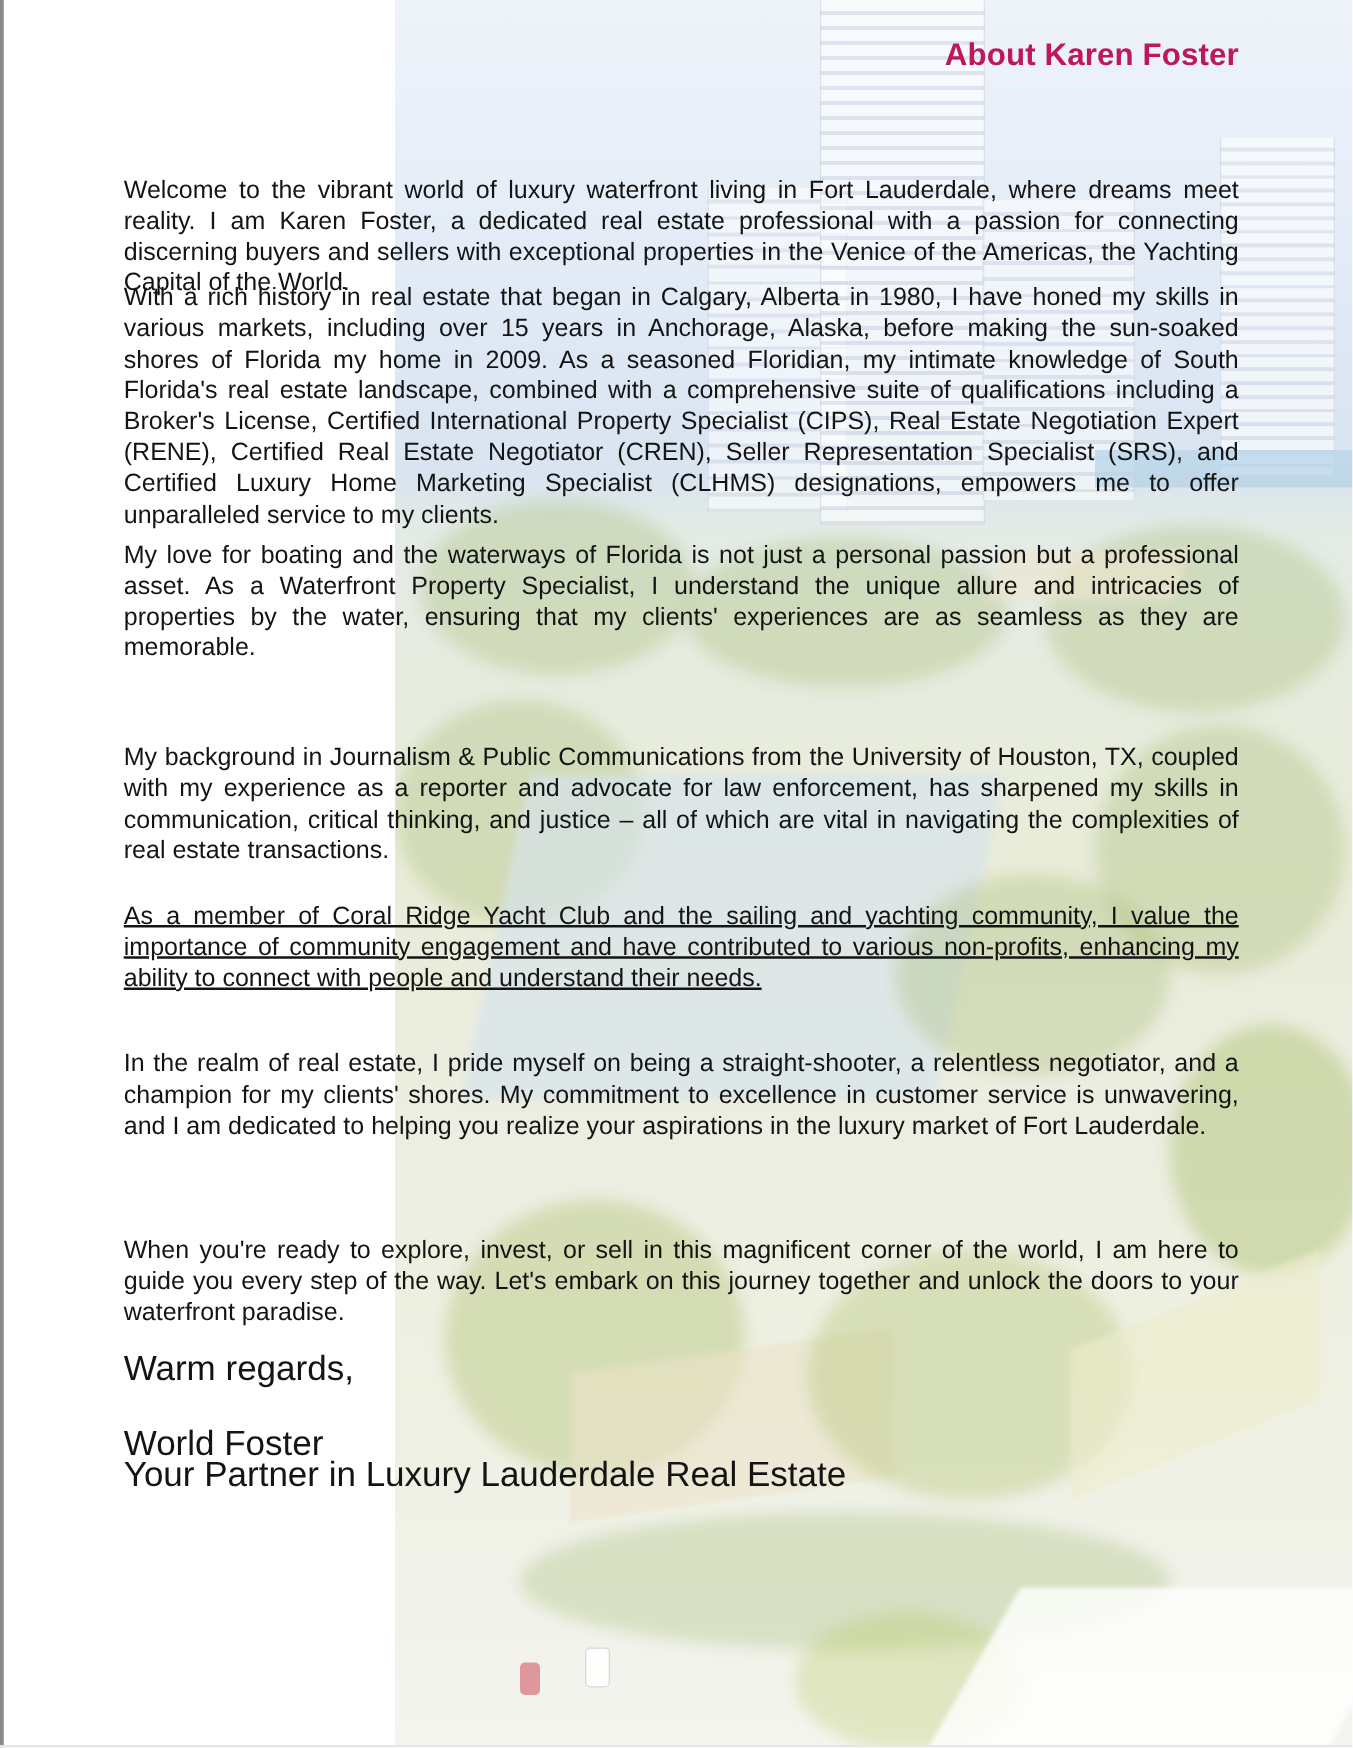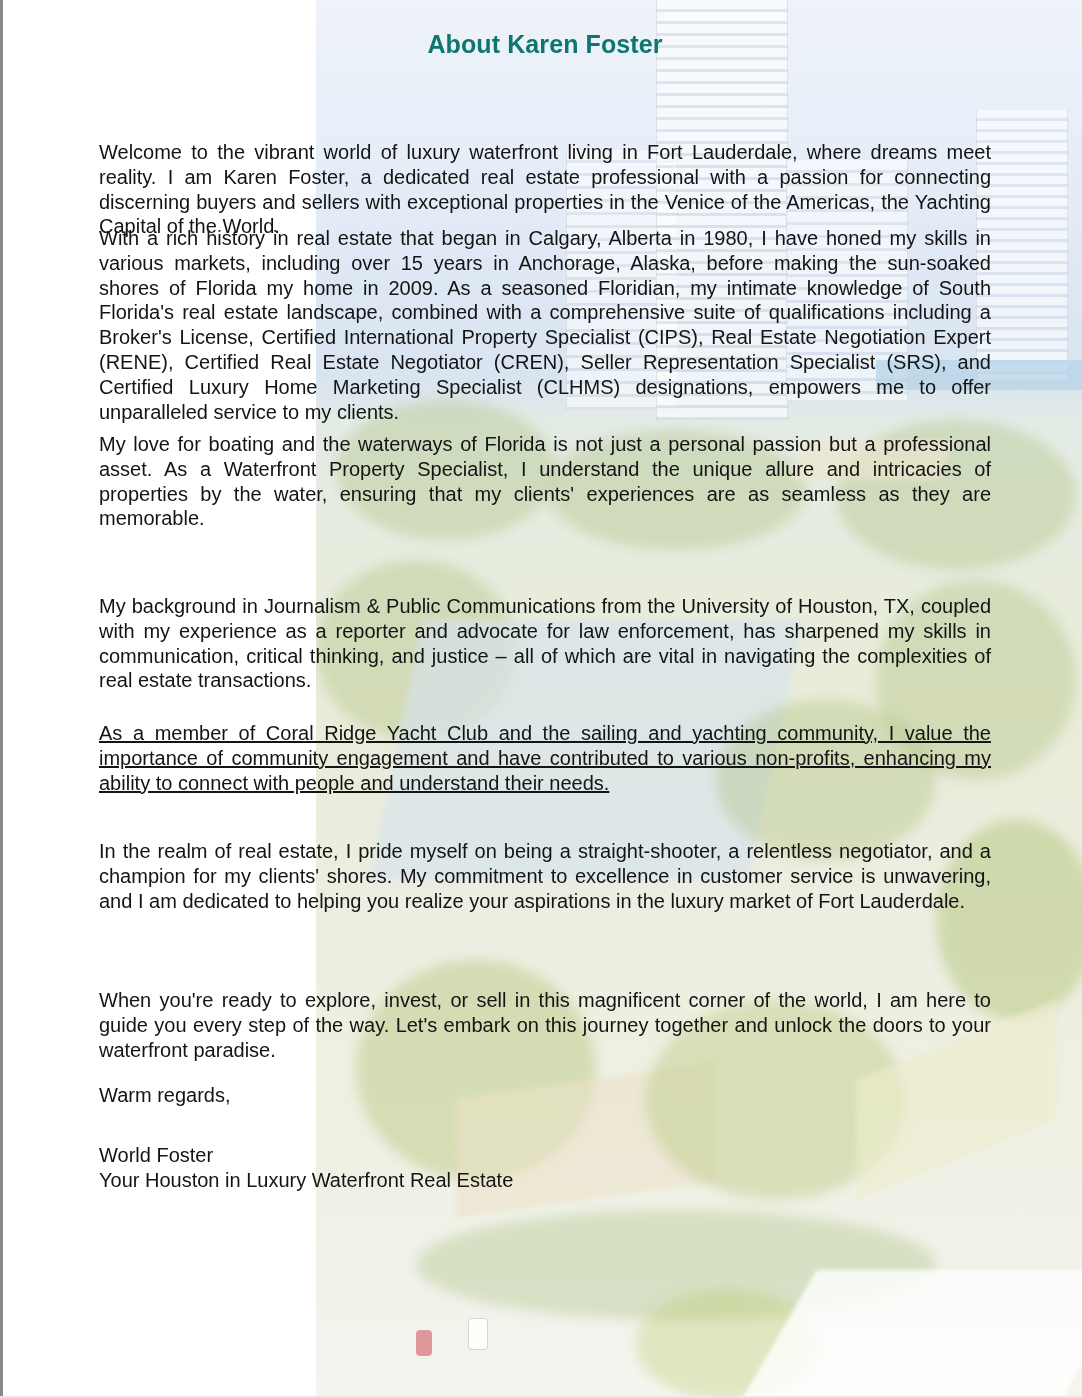--- a/index.html
+++ b/index.html
@@ -98,42 +98,42 @@
     .page {
       position: absolute;
       left: 99px; top: 0;
       width: 892px;
       color: #111111;
     }
     .title {
       position: absolute;
       left: 0; top: 30px;
       width: 892px;
-      text-align: center;
+      text-align: right;
       font-size: 25px;
       font-weight: bold;
-      color: #0f766e;
+      color: #be185d;
       margin: 0;
       letter-spacing: 0.1px;
     }
     .para {
       position: absolute;
       left: 0;
       width: 892px;
       margin: 0;
       font-size: 20px;
       line-height: 24.8px;
       text-align: justify;
       color: #141414;
     }
     .line {
       position: absolute;
       left: 0;
       margin: 0;
-      font-size: 20px;
+      font-size: 28px;
       line-height: 24.8px;
       color: #141414;
       white-space: nowrap;
     }
   </style>
 </head>
 <body>
 
 <div class="left-edge"></div>
 
@@ -170,16 +170,16 @@
   <p class="para" style="top:92px;margin-top:48px;">Welcome to the vibrant world of luxury waterfront living in Fort Lauderdale, where dreams meet reality. I am Karen Foster, a dedicated real estate professional with a passion for connecting discerning buyers and sellers with exceptional properties in the Venice of the Americas, the Yachting Capital of the World.</p>
   <p class="para" style="top:226px;">With a rich history in real estate that began in Calgary, Alberta in 1980, I have honed my skills in various markets, including over 15 years in Anchorage, Alaska, before making the sun-soaked shores of Florida my home in 2009. As a seasoned Floridian, my intimate knowledge of South Florida's real estate landscape, combined with a comprehensive suite of qualifications including a Broker's License, Certified International Property Specialist (CIPS), Real Estate Negotiation Expert (RENE), Certified Real Estate Negotiator (CREN), Seller Representation Specialist (SRS), and Certified Luxury Home Marketing Specialist (CLHMS) designations, empowers me to offer unparalleled service to my clients.</p>
   <p class="para" style="top:432px;">My love for boating and the waterways of Florida is not just a personal passion but a professional asset. As a Waterfront Property Specialist, I understand the unique allure and intricacies of properties by the water, ensuring that my clients' experiences are as seamless as they are memorable.</p>
   <p class="para" style="top:594px;">My background in Journalism &amp; Public Communications from the University of Houston, TX, coupled with my experience as a reporter and advocate for law enforcement, has sharpened my skills in communication, critical thinking, and justice – all of which are vital in navigating the complexities of real estate transactions.</p>
   <p class="para" style="top:721px;text-decoration:underline;">As a member of Coral Ridge Yacht Club and the sailing and yachting community, I value the importance of community engagement and have contributed to various non-profits, enhancing my ability to connect with people and understand their needs.</p>
   <p class="para" style="top:839px;">In the realm of real estate, I pride myself on being a straight-shooter, a relentless negotiator, and a champion for my clients' shores. My commitment to excellence in customer service is unwavering, and I am dedicated to helping you realize your aspirations in the luxury market of Fort Lauderdale.</p>
   <p class="para" style="top:973px;margin-top:15px;">When you're ready to explore, invest, or sell in this magnificent corner of the world, I am here to guide you every step of the way. Let's embark on this journey together and unlock the doors to your waterfront paradise.</p>
 
   <p class="line" style="top:1083px;">Warm regards,</p>
   <p class="line" style="top:1143px;">World Foster</p>
-  <p class="line" style="top:1168px;">Your Houston in Luxury Waterfront Real Estate</p>
+  <p class="line" style="top:1168px;">Your Partner in Luxury Lauderdale Real Estate</p>
 </div>
 
 <div class="bottom-edge"></div>
 
 </body></html>

